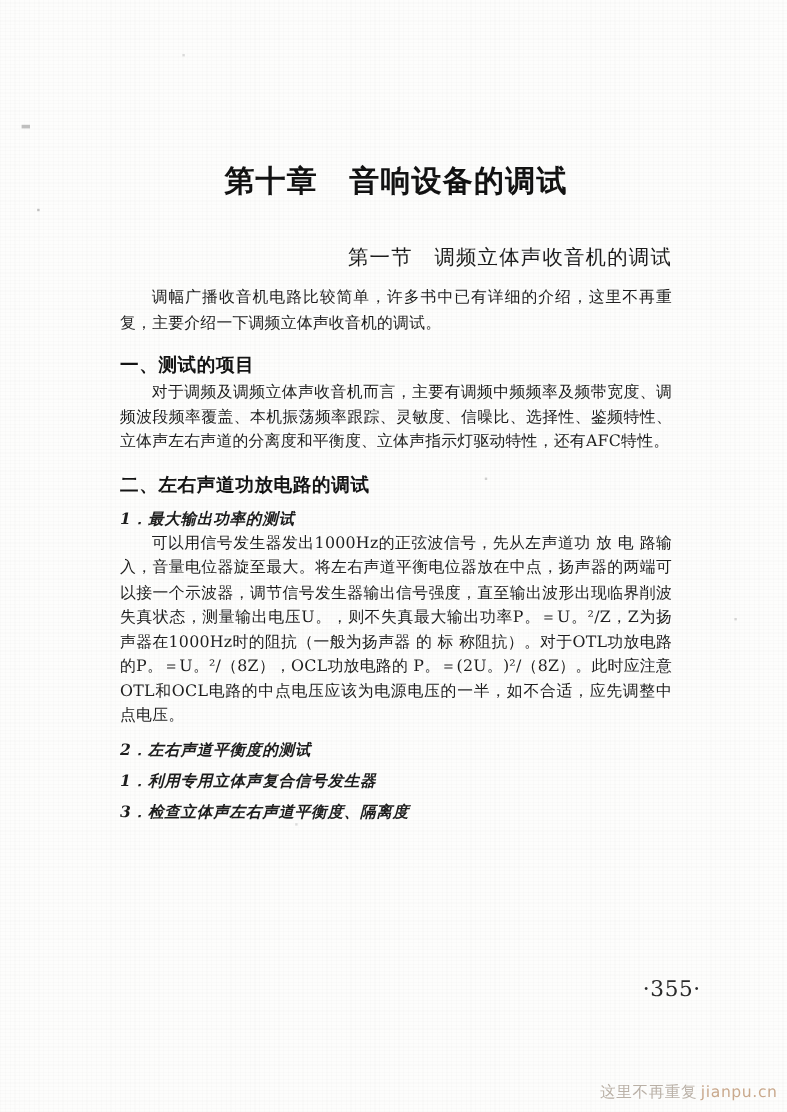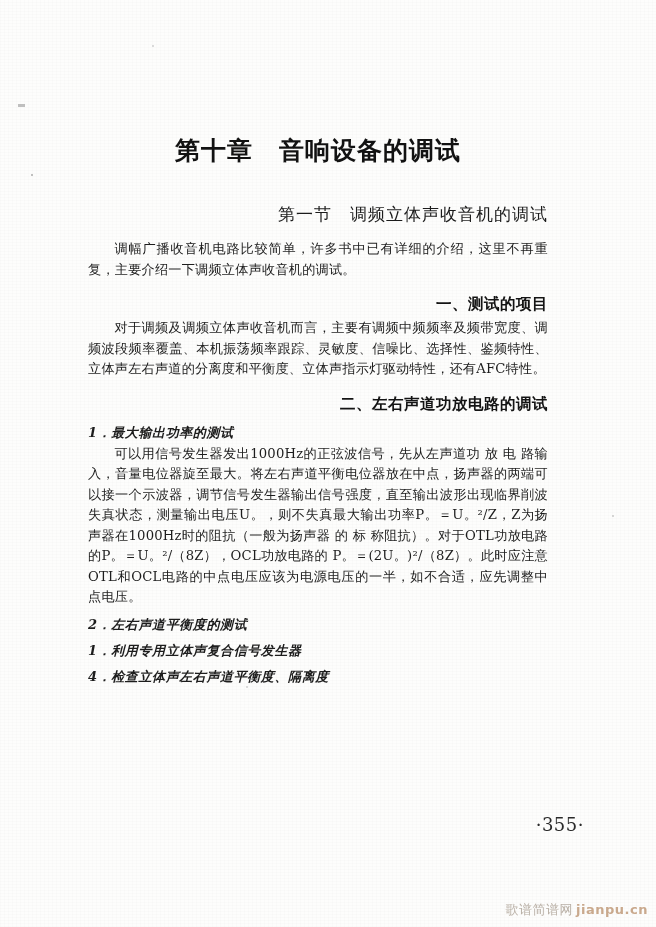--- a/index.html
+++ b/index.html
@@ -15,21 +15,21 @@
     overflow: hidden;
     font-family: "DejaVu Serif", "Liberation Serif", serif;
     color: #1a1a1a;
     
     background-image:
       repeating-linear-gradient(0deg, rgba(0,0,0,0.012) 0px, rgba(0,0,0,0.012) 1px, rgba(0,0,0,0) 1px, rgba(0,0,0,0) 3px),
       repeating-linear-gradient(90deg, rgba(0,0,0,0.010) 0px, rgba(0,0,0,0.010) 1px, rgba(0,0,0,0) 1px, rgba(0,0,0,0) 4px);
   }
   #content {
     position: absolute;
-    left: 88px;
+    left: 100px;
     top: 0;
     width: 460px;
     height: 927px;
   }
 
   .chapter-title {
     margin: 0;
     padding-top: 134px;
     text-align: center;
     font-size: 25px;
@@ -59,21 +59,21 @@
     color: #1d1d1d;
   }
   .para.tight {
     padding-top: 2px;
   }
 
   .heading2 {
     margin: 0;
     padding-top: 14px;
     padding-bottom: 1px;
-    text-align: right;
+    text-align: left;
     font-size: 15.5px;
     font-weight: bold;
     letter-spacing: 0.5px;
     font-family: "DejaVu Sans", "Liberation Sans", sans-serif;
     color: #141414;
   }
 
   .heading3 {
     margin: 0;
     padding-top: 8px;
@@ -98,21 +98,21 @@
     right: 8px;
     bottom: 8px;
     font-size: 13px;
     color: #b9b0a6;
     font-family: "DejaVu Sans", "Liberation Sans", sans-serif;
     letter-spacing: 0.5px;
     white-space: nowrap;
   }
   .watermark .wm-url {
     color: #c9a98d;
-    font-weight: bold;
+    font-weight: normal;
     margin-left: 3px;
   }
 
   
   .speck {
     position: absolute;
     background: #8e8e8e;
     opacity: .55;
   }
 </style>
@@ -146,23 +146,23 @@
 
     <p class="para tight">可以用信号发生器发出1000Hz的正弦波信号，先从左声道功 放 电 路输入，音量电位器旋至最大。将左右声道平衡电位器放在中点，扬声器的两端可以接一个示波器，调节信号发生器输出信号强度，直至输出波形出现临界削波失真状态，测量输出电压U。，则不失真最大输出功率P。＝U。²/Z，Z为扬声器在1000Hz时的阻抗（一般为扬声器 的 标 称阻抗）。对于OTL功放电路的P。＝U。²/（8Z），OCL功放电路的 P。＝(2U。)²/（8Z）。此时应注意 OTL和OCL电路的中点电压应该为电源电压的一半，如不合适，应先调整中点电压。</p>
 
     <div class="heading3">2．左右声道平衡度的测试</div>
 
 
 
     <div class="heading3">1．利用专用立体声复合信号发生器</div>
 
 
-    <div class="heading3">4．检查立体声左右声道平衡度、隔离度</div>
+    <div class="heading3">3．检查立体声左右声道平衡度、隔离度</div>
 
   </div>
 
   <div class="pagenum">·355·</div>
 
   <div class="watermark">
-    <span>歌谱简谱网</span><span class="wm-url">jianpu.cn</span>
+    <span>这里不再重复</span><span class="wm-url">jianpu.cn</span>
   </div>
 
 </div>
 
 </body></html>

